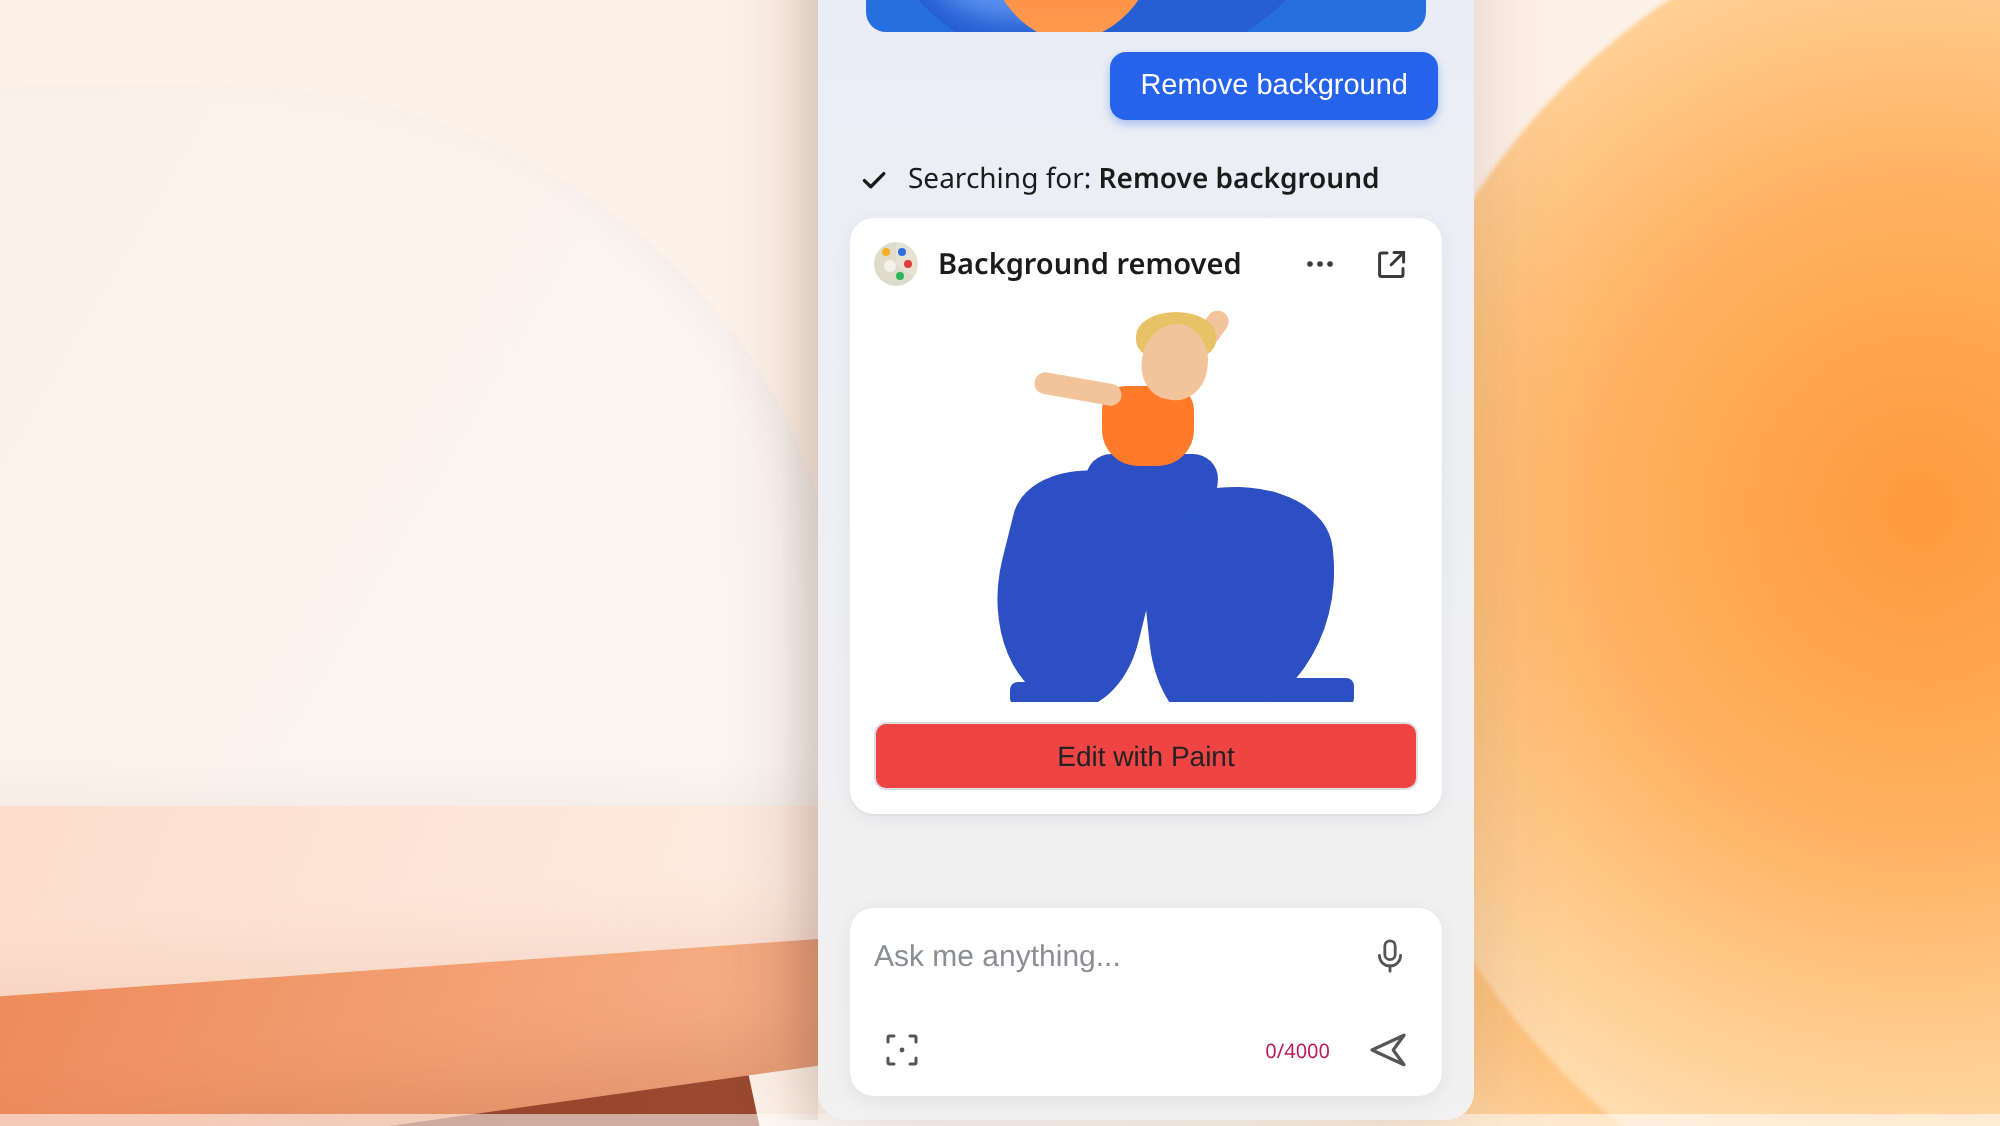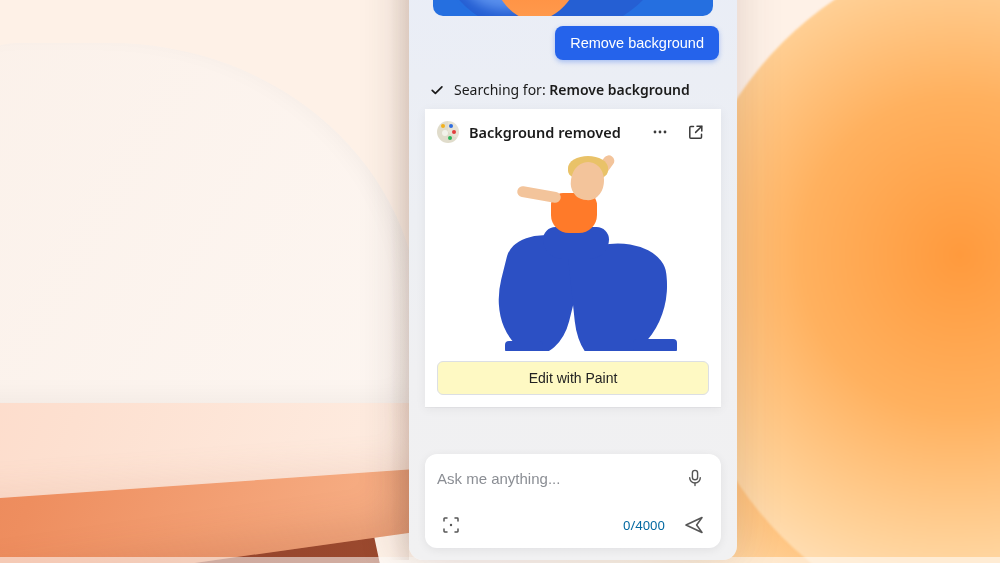--- a/index.html
+++ b/index.html
@@ -52,21 +52,21 @@
     background:#2563eb; color:#fff; font-size:14.5px; font-weight:400;
     padding:9px 15px; border-radius:8px; border:none; cursor:pointer;
     box-shadow:0 2px 5px rgba(37,99,235,.35);
   }
 
   .status-row { display:flex; align-items:center; gap:9px; margin:20px 6px 10px 8px; font-size:14px; color:#1b1b1b;}
   .status-row svg { flex:none; }
   .status-row .bold { font-weight:600; }
 
   .card {
-    background:#fff; border-radius:0; margin:0 4px; padding:10px 12px 12px;
+    background:#fff; border-radius:12px; margin:0 4px; padding:10px 12px 12px;
     box-shadow:0 1px 0 rgba(0,0,0,.03), 0 2px 10px rgba(20,20,30,.06);
     display:flex; flex-direction:column;
   }
   .card-head { display:flex; align-items:center; gap:10px; }
   .paint-ico { width:22px; height:22px; border-radius:50%; background:
     conic-gradient(#e7e3d4 0 35%, #e0dccb 0 100%);
     position:relative;
   }
   .paint-ico::before{ content:""; position:absolute; width:6px; height:6px; left:5px; top:9px; border-radius:50%; background:#f2f2ea;}
   .paint-ico .d{ position:absolute; width:4px; height:4px; border-radius:50%; }
@@ -85,38 +85,38 @@
   .hair  { left:117px; top:1px; width:40px; height:24px; background:#e9c268; border-radius:50% 50% 40% 40%;}
   .armL  { left:66px; top:34px; width:44px; height:11px; background:#f3c49b; border-radius:8px; transform:rotate(10deg);}
   .armR  { left:142px; top:-3px; width:11px; height:46px; background:#f3c49b; border-radius:8px; transform:rotate(36deg);}
   .hips  { left:92px; top:72px; width:66px; height:32px; background:#2c50c4; border-radius:14px 14px 22px 22px;}
   .legL  { left:48px; top:78px; width:76px; height:120px; background:#2c50c4; border-radius:60px 8px 34px 60px / 40px 8px 50px 80px; transform:rotate(14deg);}
   .legR  { left:122px; top:88px; width:96px; height:118px; background:#2c50c4; border-radius:8px 60px 80px 28px / 10px 40px 90px 50px; transform:rotate(-6deg);}
   .cuffL { left:54px; top:186px; width:38px; height:12px; background:#2c50c4; border-radius:4px;}
   .cuffR { left:182px; top:184px; width:44px; height:14px; background:#2c50c4; border-radius:4px;}
 
   .edit-btn {
-    width:100%; background:#fef9c3; border:1px solid #dcdfe4; border-radius:6px;
+    width:100%; background:#ef4444; border:1px solid #dcdfe4; border-radius:6px;
     font-size:14px; font-weight:500; color:#222; padding:8px 0; cursor:pointer;
   }
 
   .spacer { flex:1; }
 
   .input-card {
     background:#fff; border-radius:12px; margin:14px 4px 12px; padding:10px 12px 8px;
     box-shadow:0 2px 10px rgba(20,20,30,.07);
     display:flex; flex-direction:column; gap:18px;justify-content:flex-end;
   }
   .input-top { display:flex; align-items:center; }
   .ask-input {
     flex:1; border:none; outline:none; font-size:15px; color:#222;
   }
   .ask-input::placeholder { color:#8b8e94; }
   .input-bottom { display:flex; align-items:center; justify-content:space-between; }
-  .counter { font-size:13px; color:#0369a1; }
+  .counter { font-size:10px; color:#be185d; }
   .right-grp { display:flex; align-items:center; gap:14px; }
   .panel-shadow-left{position:absolute;left:-20px;top:0;bottom:0;width:20px;background:linear-gradient(90deg,rgba(120,80,60,0),rgba(120,80,60,.10));pointer-events:none;}
 </style>
 </head>
 <body>
 
 <div class="wallpaper">
   <div class="petal p1"></div>
   <div class="petal p2"></div>
   <div class="petal p3"></div>

